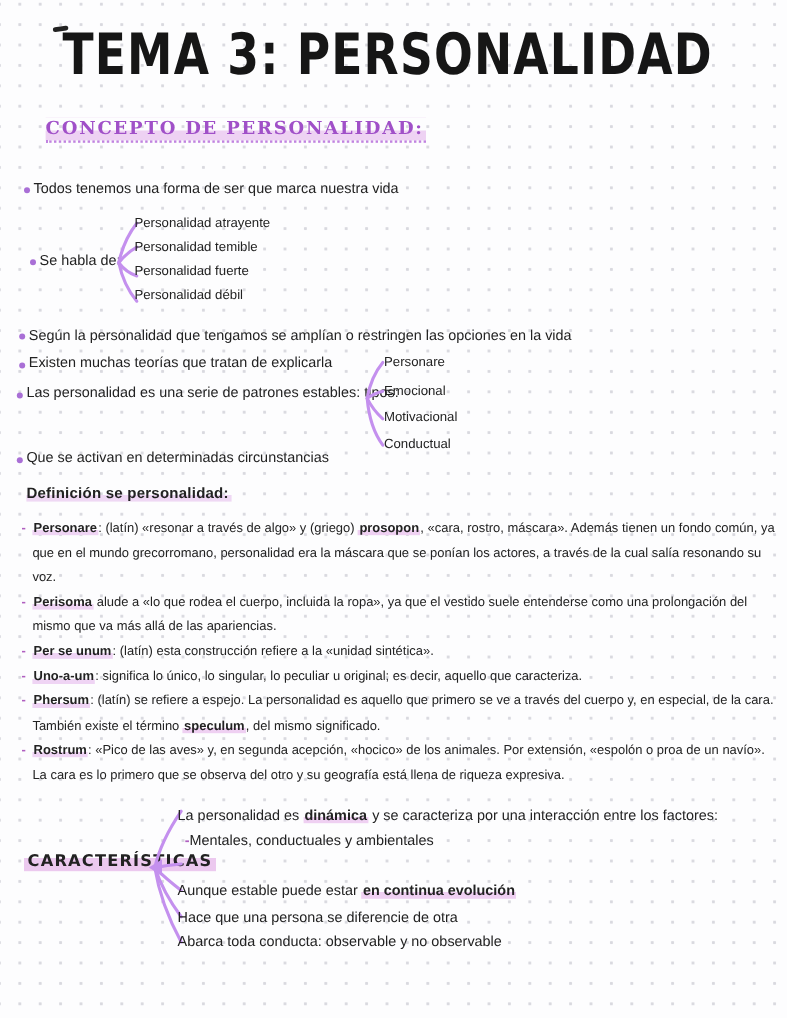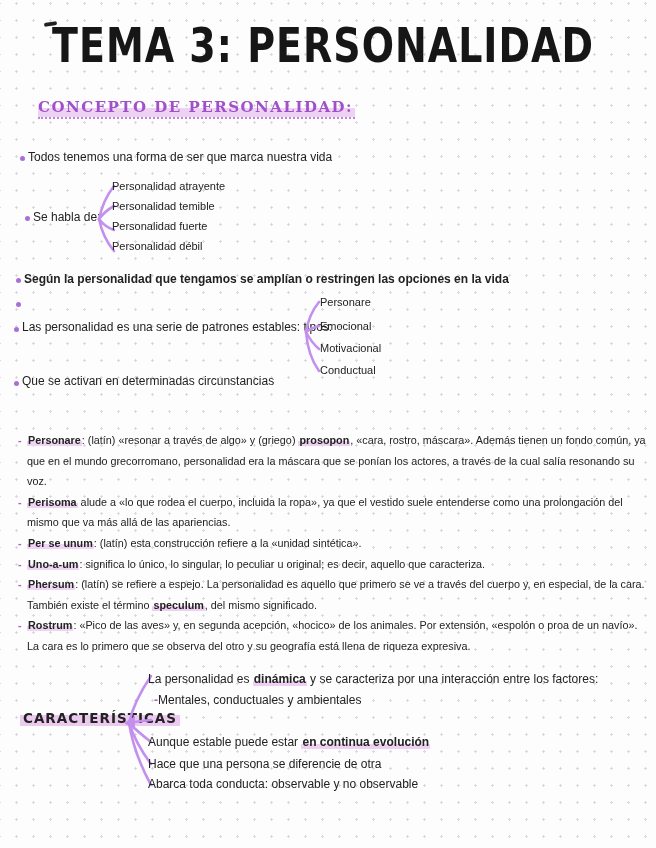--- a/index.html
+++ b/index.html
@@ -82,41 +82,43 @@
     <path class="stroke" d="M3 41 Q9 33 18 28"></path>
     <path class="stroke" d="M3 41 Q9 49 18 52"></path>
     <path class="stroke" d="M3 41 Q7 60 18 73"></path>
   </svg>
   <div class="abs branch-item" style="left:112px;top:180px;">Personalidad atrayente</div>
   <div class="abs branch-item" style="left:112px;top:200px;">Personalidad temible</div>
   <div class="abs branch-item" style="left:112px;top:220px;">Personalidad fuerte</div>
   <div class="abs branch-item" style="left:112px;top:240px;">Personalidad débil</div>
 
   <div class="abs dot" style="left:16px;top:278px;"></div>
-  <div class="abs line" style="left:24px;top:272px;font-weight:bold;">Según la personalidad que tengamos se amplían o restringen las opciones en la vida</div>
+  <div class="abs line" style="left:24px;top:272px;">Según la personalidad que tengamos se amplían o restringen las opciones en la vida</div>
 
   <div class="abs dot" style="left:16px;top:302px;"></div>
+  <div class="abs line" style="left:24px;top:295px;">Existen muchas teorías que tratan de explicarla</div>
 
   <div class="abs dot" style="left:14px;top:327px;"></div>
   <div class="abs line" style="left:22px;top:320px;">Las personalidad es una serie de patrones estables: tipos:</div>
 
   <svg class="abs" style="left:303px;top:294px;" width="18" height="86">
     <path class="stroke" d="M3 38 Q6 20 16 8"></path>
     <path class="stroke" d="M3 38 Q8 34 16 32"></path>
     <path class="stroke" d="M3 38 Q8 48 16 55"></path>
     <path class="stroke" d="M3 38 Q5 62 16 77"></path>
   </svg>
   <div class="abs branch-item" style="left:320px;top:296px;">Personare</div>
   <div class="abs branch-item" style="left:320px;top:320px;">Emocional</div>
   <div class="abs branch-item" style="left:320px;top:342px;">Motivacional</div>
   <div class="abs branch-item" style="left:320px;top:364px;">Conductual</div>
 
   <div class="abs dot" style="left:14px;top:381px;"></div>
   <div class="abs line" style="left:22px;top:374px;">Que se activan en determinadas circunstancias</div>
 
+  <div class="abs def-heading">Definición se personalidad:</div>
 
   <div class="abs def-list">
     <div class="def-item">
       <span class="dash">-</span><span class="term">Personare</span><span>: (latín) «resonar a través de algo» y (griego) </span><span class="hl">prosopon</span><span>, «cara, rostro, máscara». Además tienen un fondo común, ya que en el mundo grecorromano, personalidad era la máscara que se ponían los actores, a través de la cual salía resonando su voz.</span>
     </div>
     <div class="def-item">
       <span class="dash">-</span><span class="term">Perisoma</span><span> alude a «lo que rodea el cuerpo, incluida la ropa», ya que el vestido suele entenderse como una prolongación del mismo que va más allá de las apariencias.</span>
     </div>
     <div class="def-item">
       <span class="dash">-</span><span class="term">Per se unum</span><span>: (latín) esta construcción refiere a la «unidad sintética».</span>

